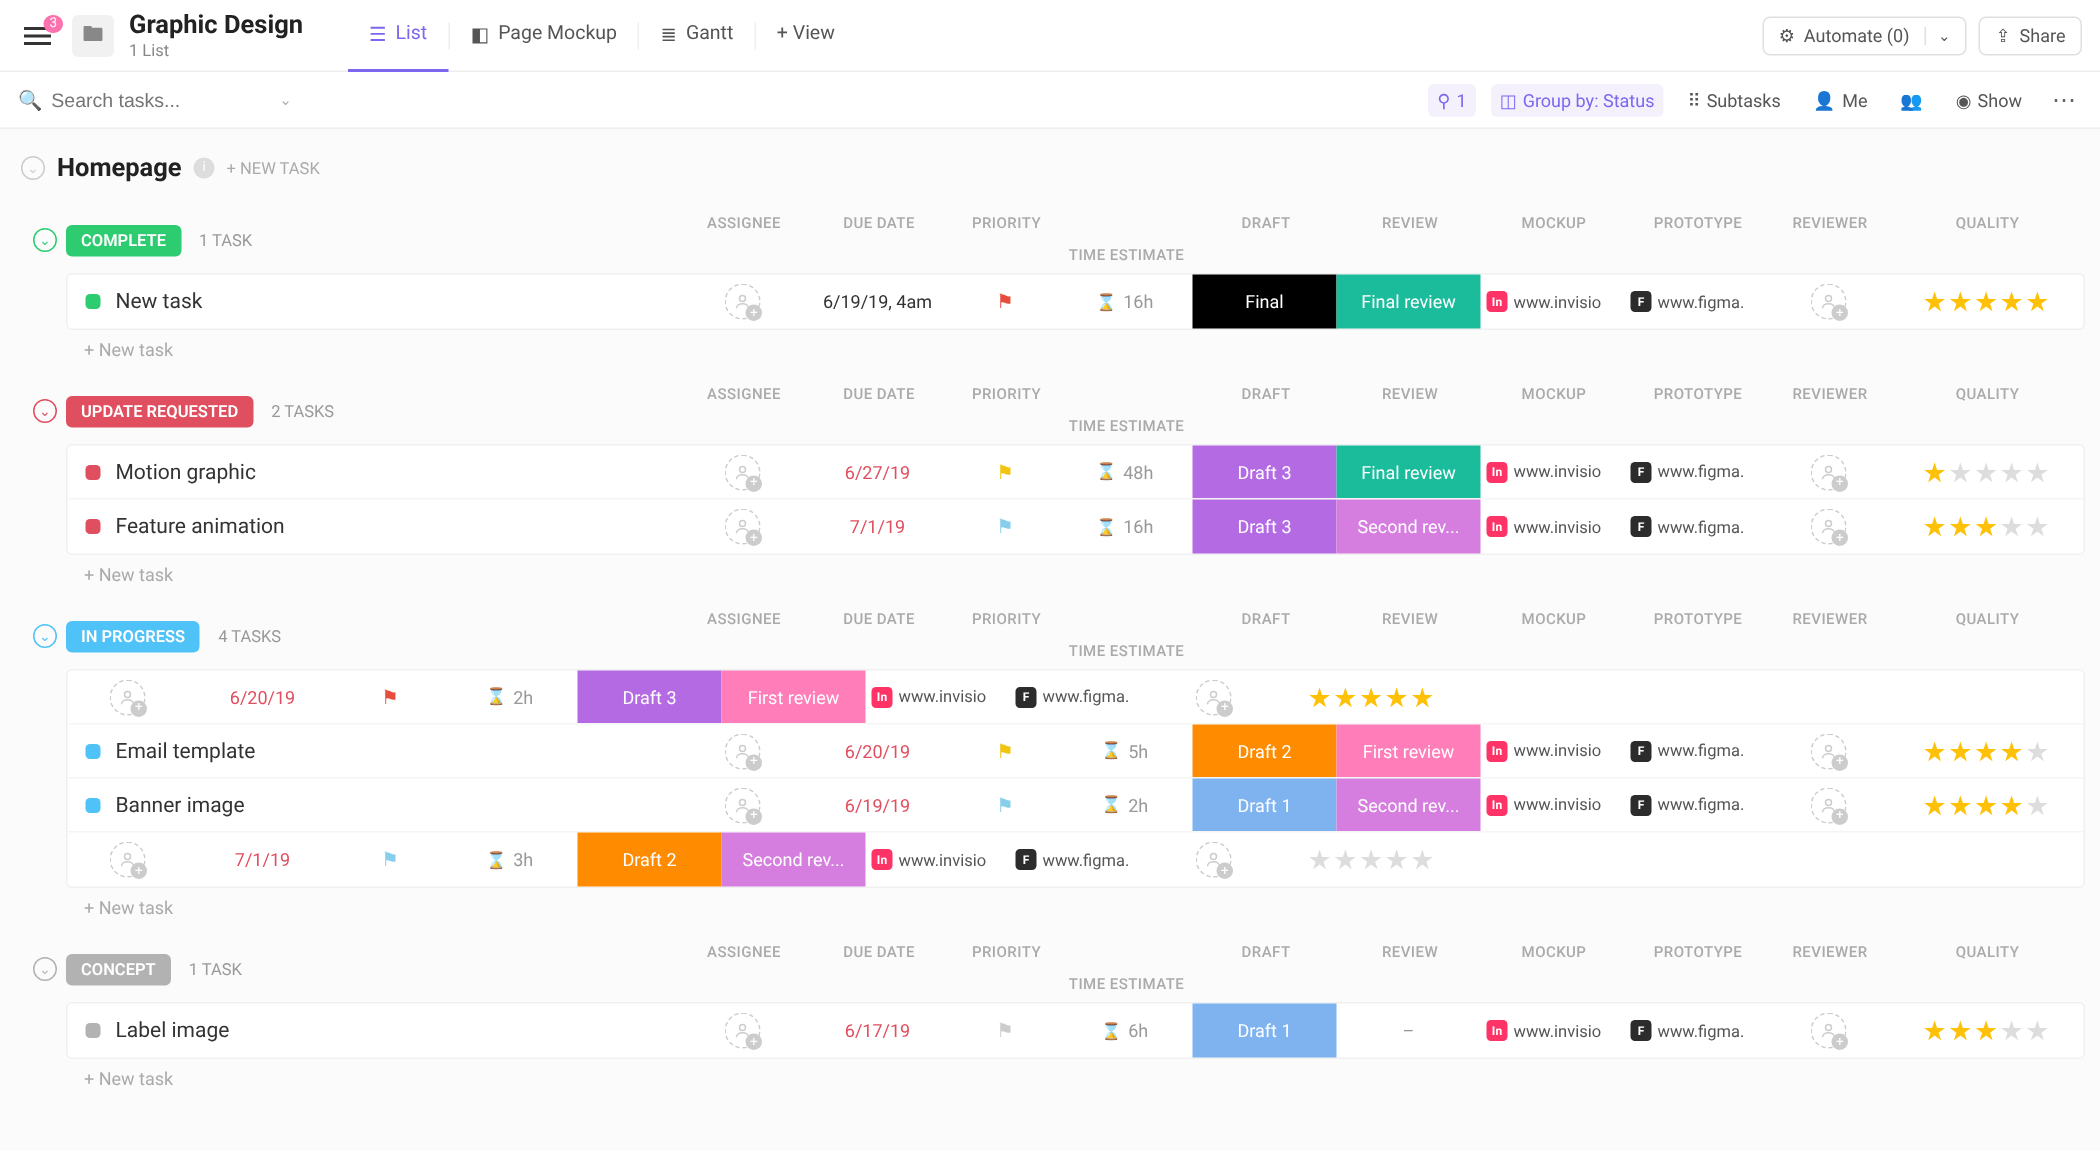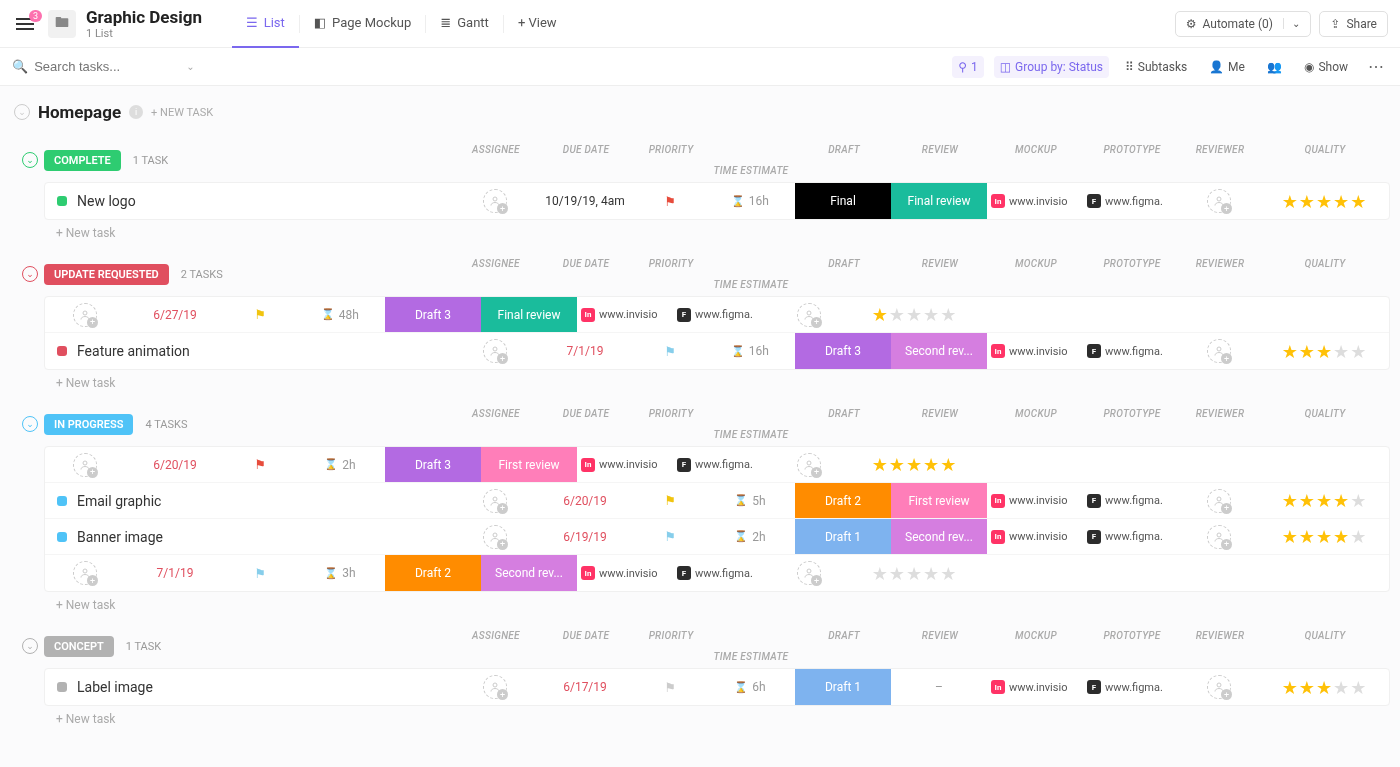--- a/index.html
+++ b/index.html
@@ -37,21 +37,21 @@
 .list-header .name { font-weight: 700; font-size: 17px; color: #222; }
 .info-dot { width: 14px; height: 14px; border-radius: 50%; background: #ddd; color: #fff; font-size: 9px; display: flex; align-items: center; justify-content: center; }
 .new-task-link { font-size: 11px; color: #aaa; cursor: pointer; }
 
 .group { margin: 8px 0 18px 12px; }
 .group-head { display: flex; align-items: center; }
 .group-toggle { width: 16px; height: 16px; border: 1.5px solid; border-radius: 50%; display: flex; align-items: center; justify-content: center; font-size: 9px; margin-right: 6px; }
 .status-pill { color: #fff; font-size: 11px; font-weight: 600; padding: 4px 10px; border-radius: 4px; }
 .task-count { font-size: 11px; color: #999; margin-left: 12px; }
 .col-headers { display: flex; flex: 1; font-size: 10px; color: #aaa; font-weight: 500; letter-spacing: 0.3px; }
-.col { text-align: center; font-style: italic; }
+.col { text-align: center; }
 .col.assignee { width: 80px; }
 .col.due { width: 100px; }
 .col.priority { width: 70px; }
 .col.time { width: 90px; margin-top: 21px; }
 .col.draft { width: 96px; }
 .col.review { width: 96px; }
 .col.mockup { width: 96px; }
 .col.proto { width: 96px; }
 .col.reviewer { width: 80px; }
 .col.quality { width: 130px; }
@@ -190,31 +190,31 @@
             <div class="col mockup">MOCKUP</div>
             <div class="col proto">PROTOTYPE</div>
             <div class="col reviewer">REVIEWER</div>
             <div class="col quality">QUALITY</div>
           </div>
         </div>
         <div class="rows">
           <div class="row">
             <div class="title-cell">
               <span class="status-sq" style="background:#2ecc71"></span>
-              <span class="task-title">New logo</span>
-            </div>
-            <div class="assignee-cell">
-              <div class="avatar-ph">
-                <svg viewBox="0 0 24 24" fill="none" stroke="#ccc" stroke-width="2">
-                  <circle cx="12" cy="8" r="4"></circle>
-                  <path d="M4 21c0-4 4-6 8-6s8 2 8 6"></path>
-                </svg>
-              </div>
-            </div>
-            <div class="due-cell ">10/19/19, 4am</div>
+              <span class="task-title">New task</span>
+            </div>
+            <div class="assignee-cell">
+              <div class="avatar-ph">
+                <svg viewBox="0 0 24 24" fill="none" stroke="#ccc" stroke-width="2">
+                  <circle cx="12" cy="8" r="4"></circle>
+                  <path d="M4 21c0-4 4-6 8-6s8 2 8 6"></path>
+                </svg>
+              </div>
+            </div>
+            <div class="due-cell ">6/19/19, 4am</div>
             <div class="priority-cell">
               <span class="flag" style="color:#e74c3c">⚑</span>
             </div>
             <div class="time-cell">
               <span class="hourglass">⌛</span>
               <span>16h</span>
             </div>
             <div class="tag-cell" style="background:#000000">Final</div>
             <div class="tag-cell " style="background:#1abc9c">Final review</div>
             <div class="link-cell">
@@ -257,20 +257,24 @@
             <div class="col draft">DRAFT</div>
             <div class="col review">REVIEW</div>
             <div class="col mockup">MOCKUP</div>
             <div class="col proto">PROTOTYPE</div>
             <div class="col reviewer">REVIEWER</div>
             <div class="col quality">QUALITY</div>
           </div>
         </div>
         <div class="rows">
           <div class="row">
+            <div class="title-cell">
+              <span class="status-sq" style="background:#e04f5f"></span>
+              <span class="task-title">Motion graphic</span>
+            </div>
             <div class="assignee-cell">
               <div class="avatar-ph">
                 <svg viewBox="0 0 24 24" fill="none" stroke="#ccc" stroke-width="2">
                   <circle cx="12" cy="8" r="4"></circle>
                   <path d="M4 21c0-4 4-6 8-6s8 2 8 6"></path>
                 </svg>
               </div>
             </div>
             <div class="due-cell due-red">6/27/19</div>
             <div class="priority-cell">
@@ -414,21 +418,21 @@
               <span class="star filled">★</span>
               <span class="star filled">★</span>
               <span class="star filled">★</span>
               <span class="star filled">★</span>
               <span class="star filled">★</span>
             </div>
           </div>
           <div class="row">
             <div class="title-cell">
               <span class="status-sq" style="background:#4fc3f7"></span>
-              <span class="task-title">Email graphic</span>
+              <span class="task-title">Email template</span>
             </div>
             <div class="assignee-cell">
               <div class="avatar-ph">
                 <svg viewBox="0 0 24 24" fill="none" stroke="#ccc" stroke-width="2">
                   <circle cx="12" cy="8" r="4"></circle>
                   <path d="M4 21c0-4 4-6 8-6s8 2 8 6"></path>
                 </svg>
               </div>
             </div>
             <div class="due-cell due-red">6/20/19</div>

